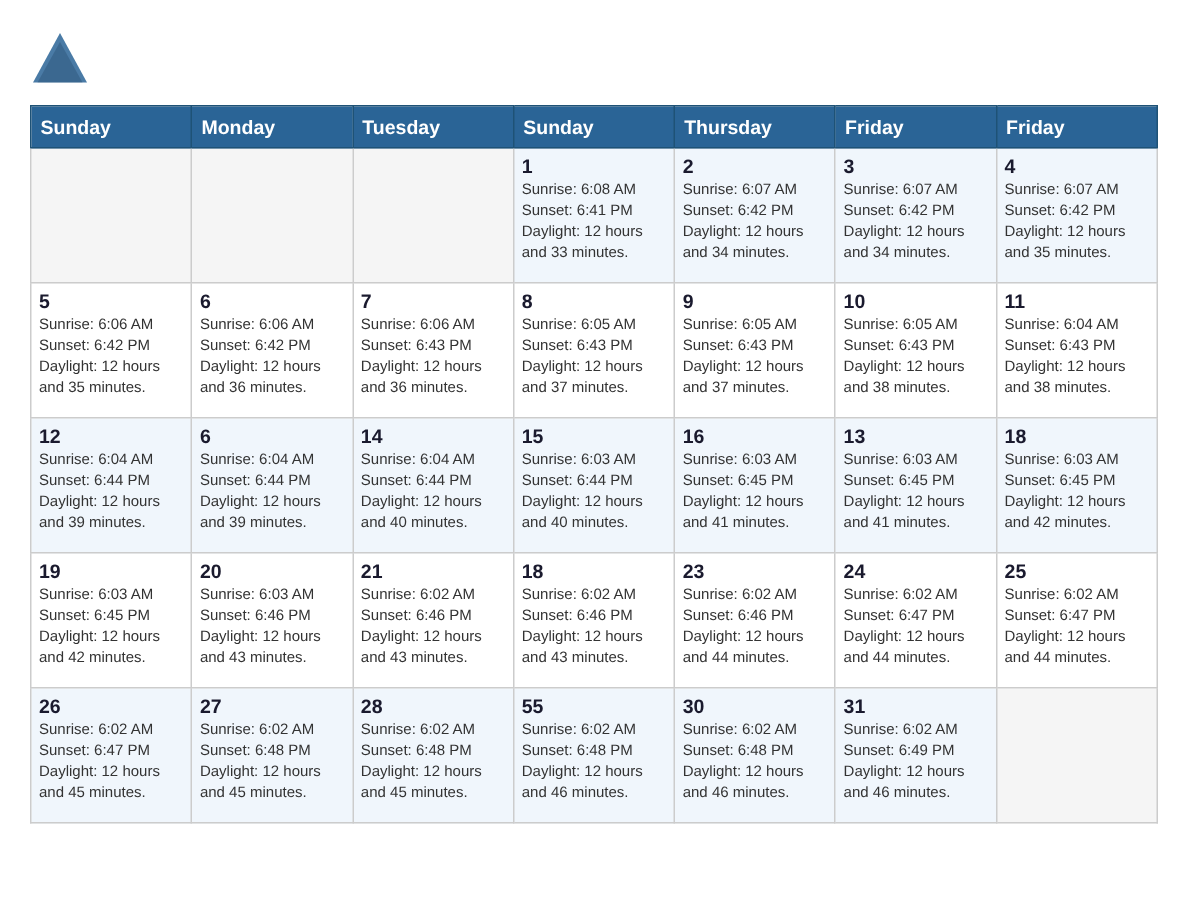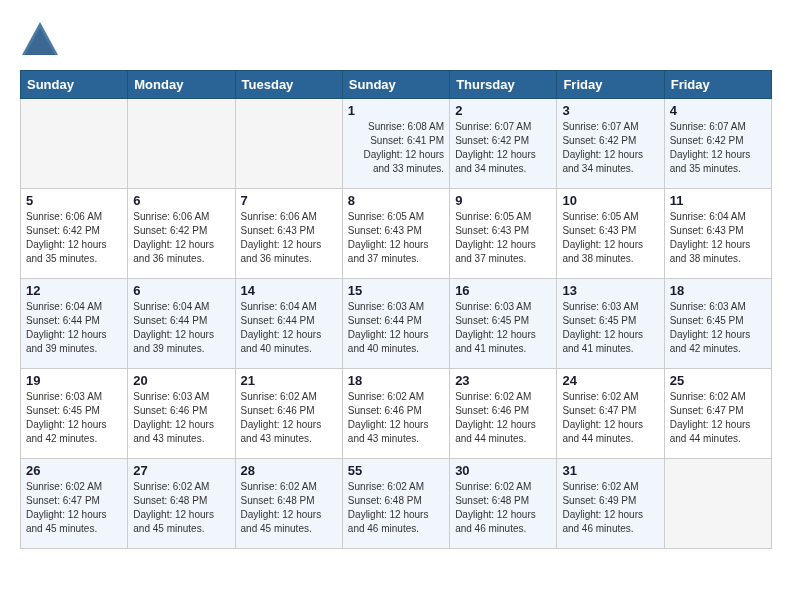--- a/index.html
+++ b/index.html
@@ -117,21 +117,21 @@
         <th>Friday</th>
       </tr>
   </thead>
   <tbody id="calendar-body">
   <tr>
         <td class="empty"></td>
         <td class="empty"></td>
         <td class="empty"></td>
         <td>
           <div class="day-num">1</div>
-          <div class="day-info" style="white-space: pre-line; text-align: right;">Sunrise: 6:08 AM
+          <div class="day-info" style="white-space: pre-line;">Sunrise: 6:08 AM
 Sunset: 6:41 PM
 Daylight: 12 hours
 and 33 minutes.</div>
         </td>
         <td>
           <div class="day-num">2</div>
           <div class="day-info" style="white-space: pre-line;">Sunrise: 6:07 AM
 Sunset: 6:42 PM
 Daylight: 12 hours
 and 34 minutes.</div>

